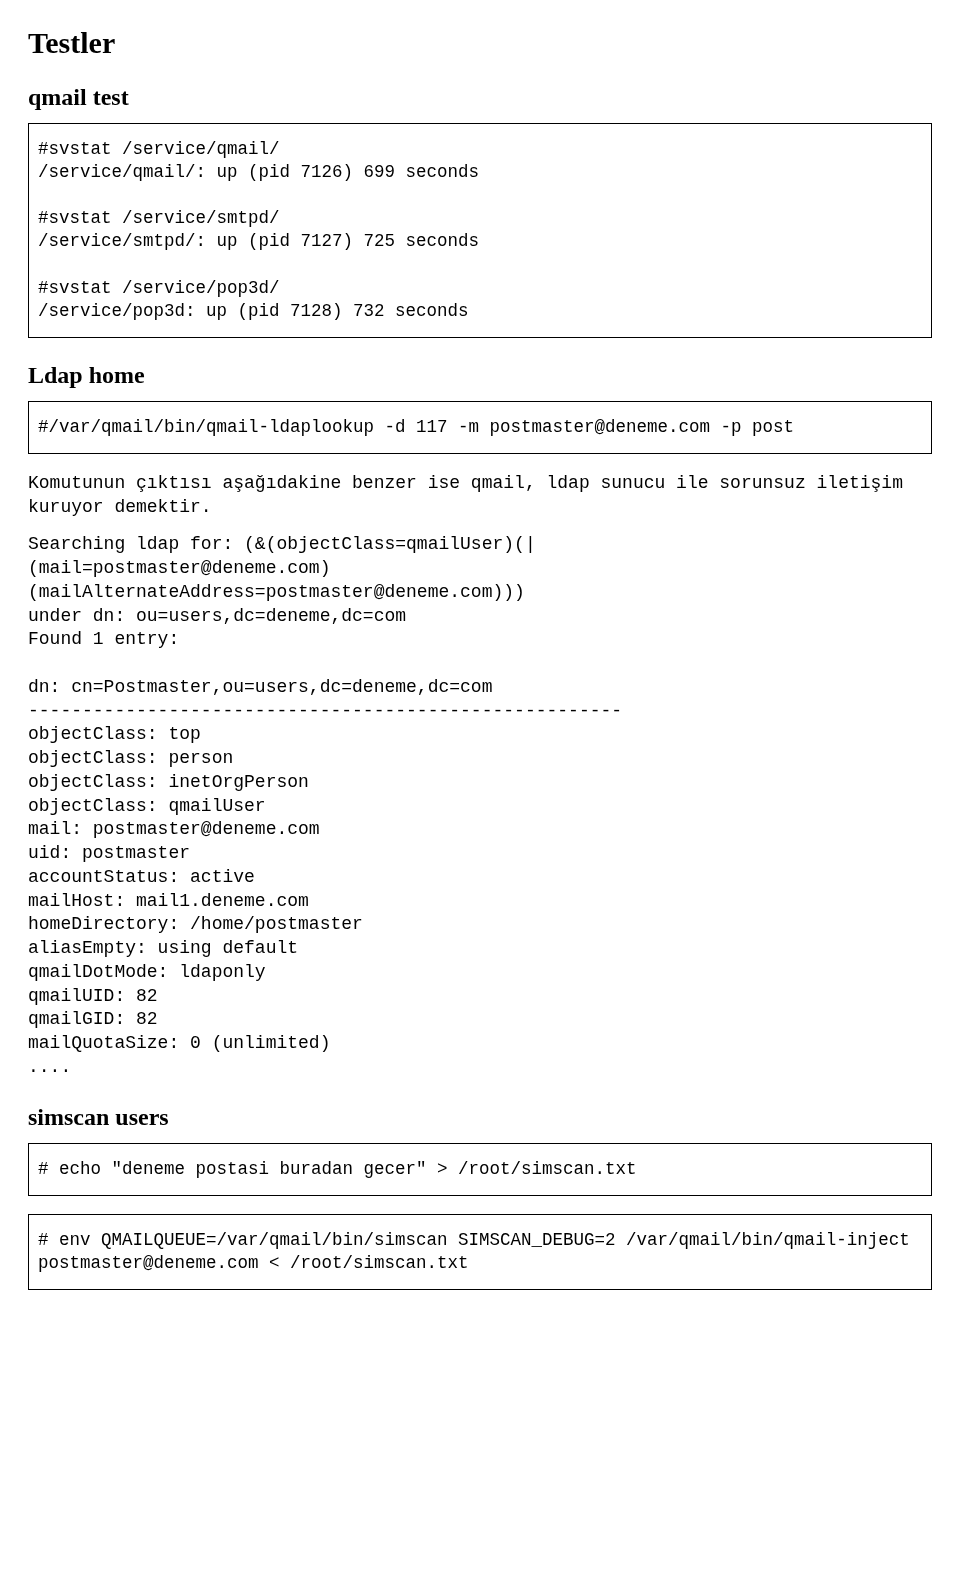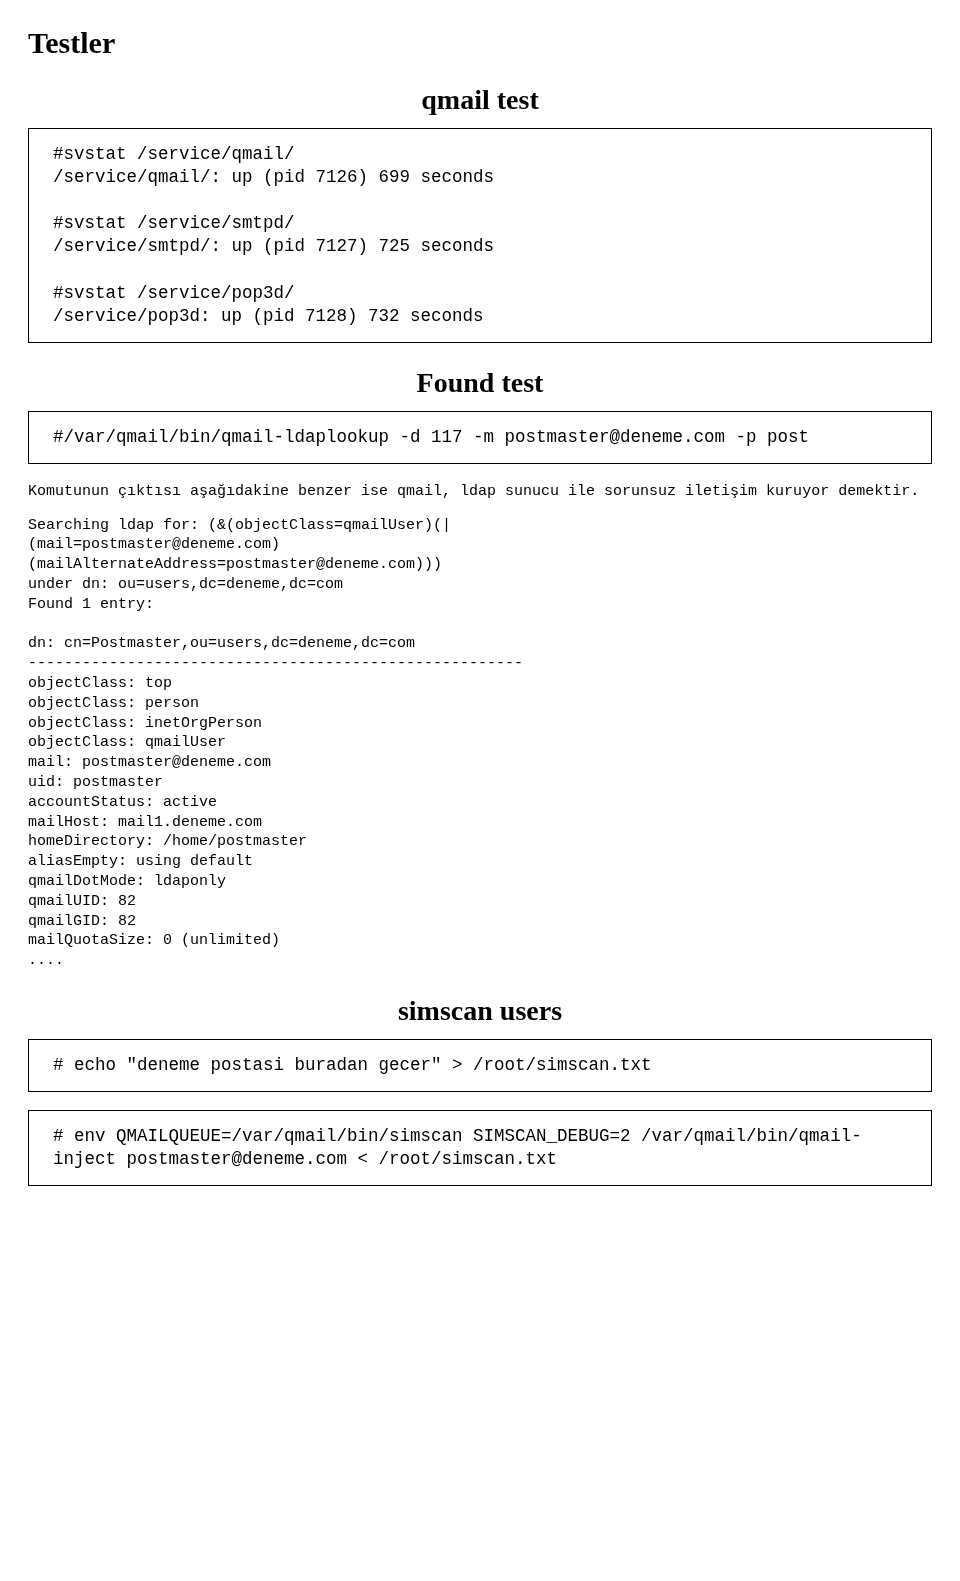--- a/index.html
+++ b/index.html
@@ -11,58 +11,57 @@
     padding: 20px 28px;
     width: 960px;
     box-sizing: border-box;
   }
   h1 {
     font-size: 30px;
     font-weight: bold;
     margin: 6px 0 20px 0;
   }
   h2 {
-    font-size: 28px;
+    font-size: 24px;
     font-weight: bold;
     margin: 24px 0 12px 0;
-    text-align: center;
   }
   .codebox {
     border: 1px solid #000;
-    padding: 14px 24px;
+    padding: 14px 9px;
     margin: 12px 0 18px 0;
     font-family: "Courier New", Courier, monospace;
     font-size: 17.5px;
     white-space: pre-wrap;
     line-height: 1.32;
   }
   .mono {
     font-family: "Courier New", Courier, monospace;
-    font-size: 15px;
+    font-size: 18px;
     white-space: pre-wrap;
     line-height: 1.32;
     margin: 14px 0;
   }
 </style>
 </head>
 <body>
 
 <h1>Testler</h1>
 
 <h2>qmail test</h2>
 <div class="codebox">#svstat /service/qmail/
 /service/qmail/: up (pid 7126) 699 seconds
 
 #svstat /service/smtpd/
 /service/smtpd/: up (pid 7127) 725 seconds
 
 #svstat /service/pop3d/
 /service/pop3d: up (pid 7128) 732 seconds</div>
 
-<h2>Found test</h2>
+<h2>Ldap home</h2>
 <div class="codebox">#/var/qmail/bin/qmail-ldaplookup -d 117 -m postmaster@deneme.com -p post</div>
 
 <div class="mono">Komutunun çıktısı aşağıdakine benzer ise qmail, ldap sunucu ile sorunsuz iletişim kuruyor demektir.</div>
 
 <div class="mono">Searching ldap for: (&amp;(objectClass=qmailUser)(|
 (mail=postmaster@deneme.com)
 (mailAlternateAddress=postmaster@deneme.com)))
 under dn: ou=users,dc=deneme,dc=com
 Found 1 entry:
 

